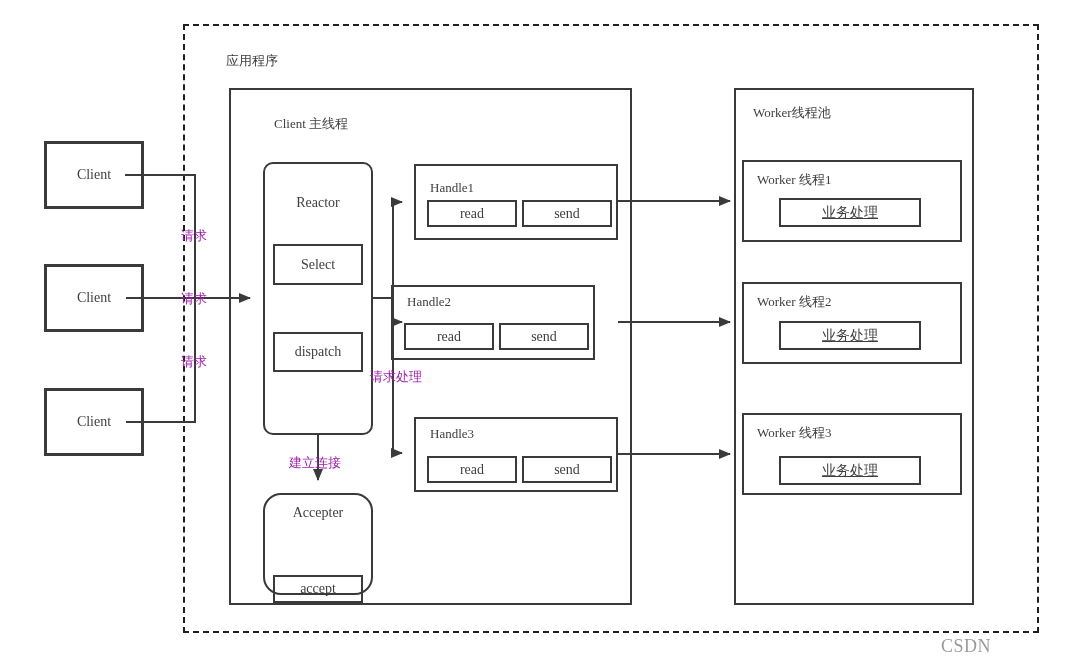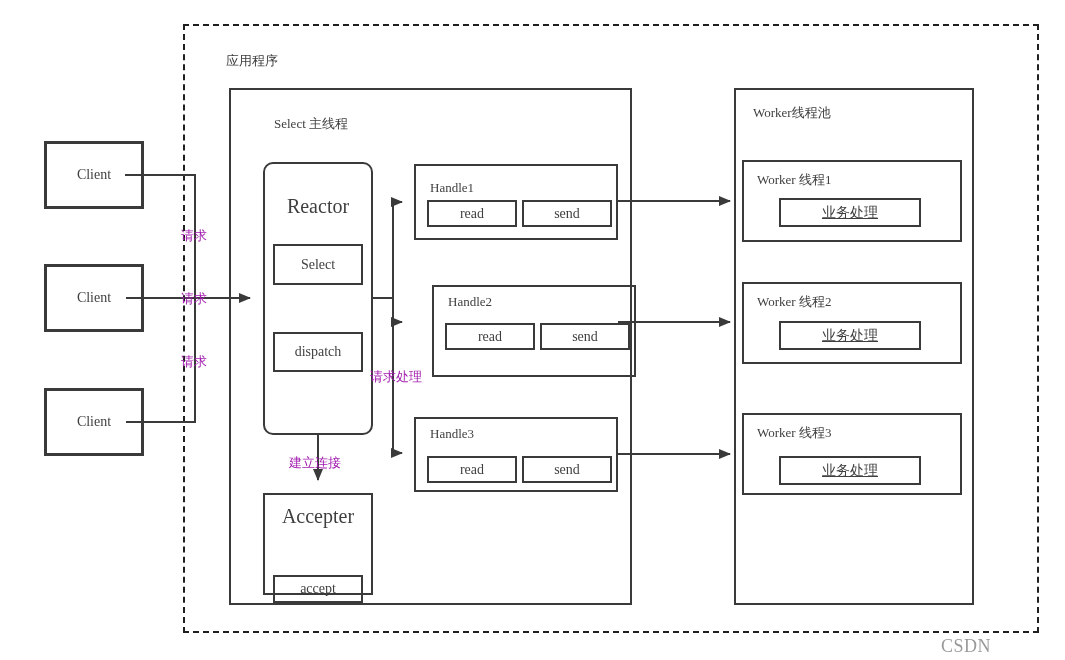--- a/index.html
+++ b/index.html
@@ -13,21 +13,21 @@
     overflow: hidden;
     padding-left: 18px;
   }
   .abs { position: absolute; box-sizing: border-box; }
   .box { position: absolute; box-sizing: border-box; border: 2px solid #3a3a3a; background: transparent; z-index: 2; }
   .box-dashed { position: absolute; box-sizing: border-box; border: 2px dashed #1f1f1f; background: transparent; z-index: 1; }
   .client-box { border-width: 3px; display: flex; align-items: center; justify-content: center; font-size: 14px; margin-left: 19px; }
   .rounded { border-radius: 10px; }
   .center-box { display: flex; align-items: center; justify-content: center; font-size: 14px; }
   .corner-title { position: absolute; font-size: 13px; white-space: nowrap; z-index: 3; }
-  .center-title { position: absolute; left: 0; width: 100%; text-align: center; font-size: 20px; z-index: 3; }
+  .center-title { position: absolute; left: 0; width: 100%; text-align: center; font-size: 14px; z-index: 3; }
   .edge-label { position: absolute; font-size: 13px; white-space: nowrap; z-index: 4; color: #a21caf; }
   .underlined { text-decoration: underline; }
   #connectors { position: absolute; left: 0; top: 0; z-index: 3; pointer-events: none; }
   #watermark { position: absolute; left: 941px; top: 636px; font-size: 18px; color: #9a9a9a; letter-spacing: 0.5px; z-index: 5; }
 </style>
 </head>
 <body>
 
 <div id="page">
 
@@ -52,21 +52,21 @@
 
     <path d="M618 201 H730" fill="none" stroke="#3a3a3a" stroke-width="2" marker-end="url(#ah)"></path>
     <path d="M618 322 H730" fill="none" stroke="#3a3a3a" stroke-width="2" marker-end="url(#ah)"></path>
     <path d="M618 454 H730" fill="none" stroke="#3a3a3a" stroke-width="2" marker-end="url(#ah)"></path>
   </svg>
 
   <div class="box-dashed" style="left:183px; top:24px; width:856px; height:609px;"></div>
   <div class="corner-title" style="left:226px; top:52px;">应用程序</div>
 
   <div class="box" style="left:229px; top:88px; width:403px; height:517px;"></div>
-  <div class="corner-title" style="left:274px; top:115px;">Select 主线程</div>
+  <div class="corner-title" style="left:274px; top:115px;">Client 主线程</div>
 
   <div class="box" style="left:734px; top:88px; width:240px; height:517px;"></div>
   <div class="corner-title" style="left:753px; top:104px;">Worker线程池</div>
 
   <div class="box client-box" style="left:25px; top:141px; width:100px; height:68px;">
     <span>Client</span>
   </div>
   <div class="box client-box" style="left:25px; top:264px; width:100px; height:68px;">
     <span>Client</span>
   </div>
@@ -87,41 +87,41 @@
   <div class="box" style="left:414px; top:164px; width:204px; height:76px;">
     <div class="corner-title" style="left:14px; top:14px;">Handle1</div>
     <div class="abs box center-box" style="left:11px; top:34px; width:90px; height:27px;">
       <span>read</span>
     </div>
     <div class="abs box center-box" style="left:106px; top:34px; width:90px; height:27px;">
       <span>send</span>
     </div>
   </div>
 
-  <div class="box" style="left:432px; top:285px; width:204px; height:92px;">
+  <div class="box" style="left:391px; top:285px; width:204px; height:75px;">
     <div class="corner-title" style="left:14px; top:7px;">Handle2</div>
     <div class="abs box center-box" style="left:11px; top:36px; width:90px; height:27px;">
       <span>read</span>
     </div>
     <div class="abs box center-box" style="left:106px; top:36px; width:90px; height:27px;">
       <span>send</span>
     </div>
   </div>
 
   <div class="box" style="left:414px; top:417px; width:204px; height:75px;">
     <div class="corner-title" style="left:14px; top:7px;">Handle3</div>
     <div class="abs box center-box" style="left:11px; top:37px; width:90px; height:27px;">
       <span>read</span>
     </div>
     <div class="abs box center-box" style="left:106px; top:37px; width:90px; height:27px;">
       <span>send</span>
     </div>
   </div>
 
-  <div class="box" style="left:263px; top:493px; width:110px; height:102px;">
+  <div class="box" style="left:263px; top:493px; width:110px; height:102px;border-radius:18px;">
     <div class="center-title" style="top:10px;">Accepter</div>
     <div class="abs box center-box" style="left:8px; top:52px; width:90px; height:28px;margin-top:28px;">
       <span>accept</span>
     </div>
   </div>
 
   <div class="box" style="left:742px; top:160px; width:220px; height:82px;">
     <div class="corner-title" style="left:13px; top:9px;">Worker 线程1</div>
     <div class="abs box center-box" style="left:35px; top:36px; width:142px; height:29px;">
       <span class="underlined">业务处理</span>

